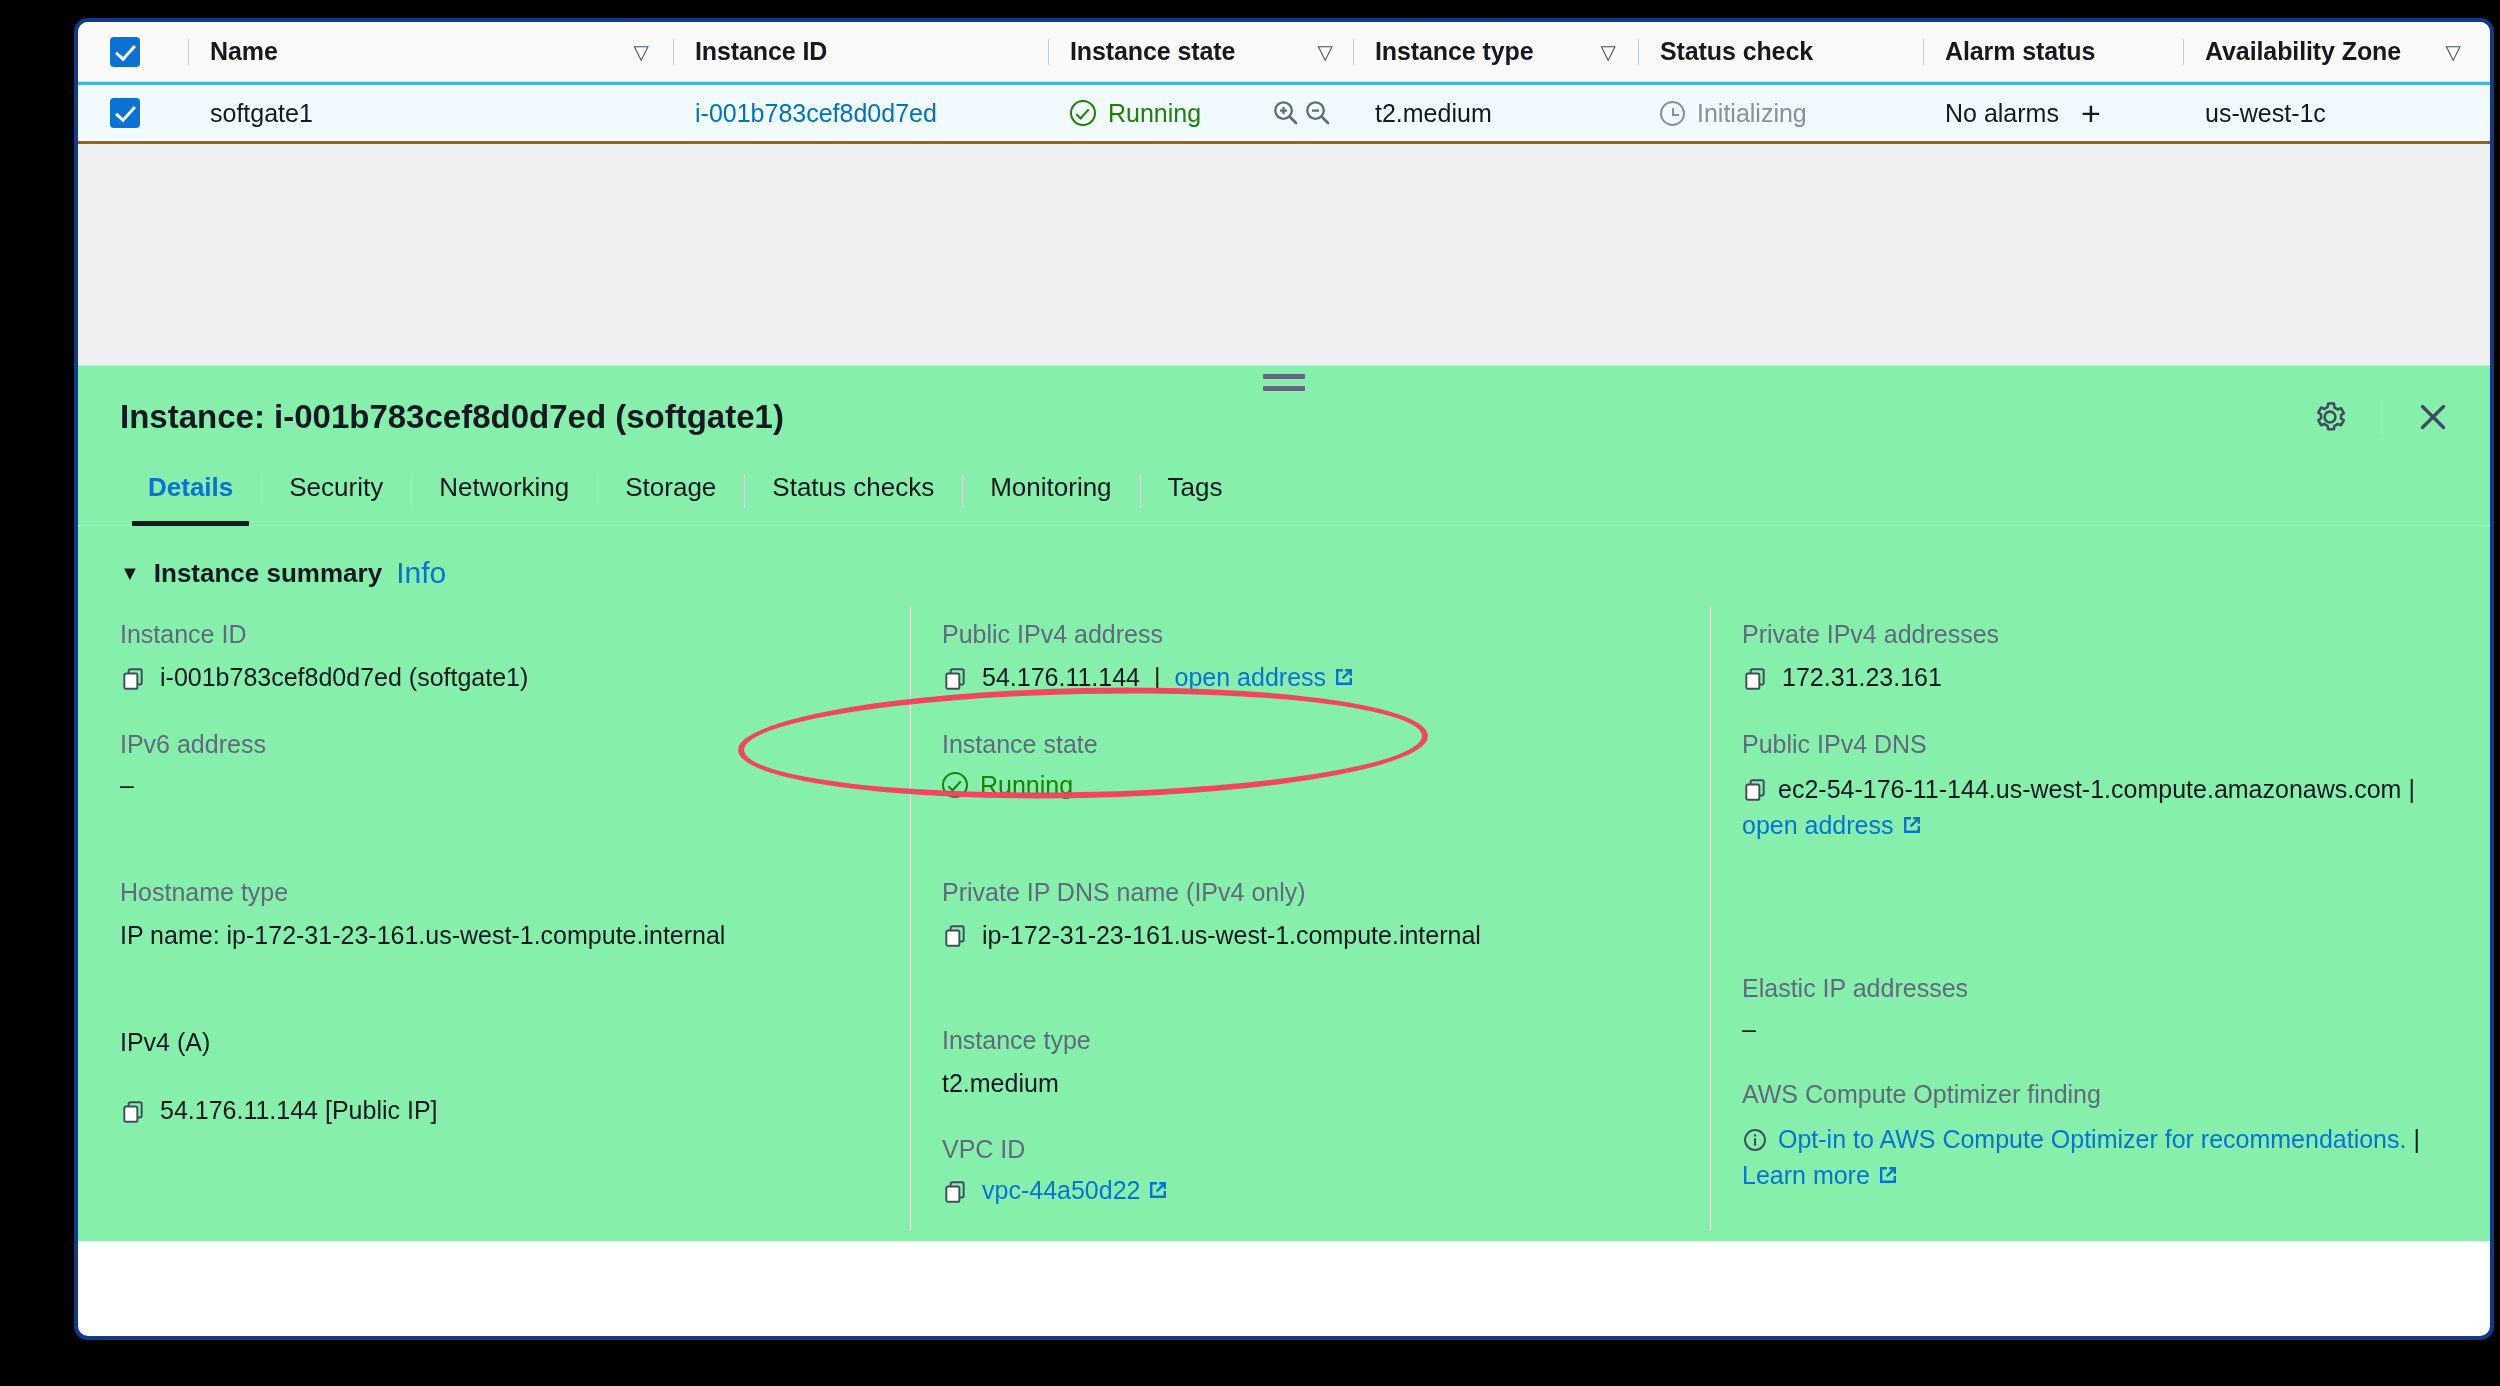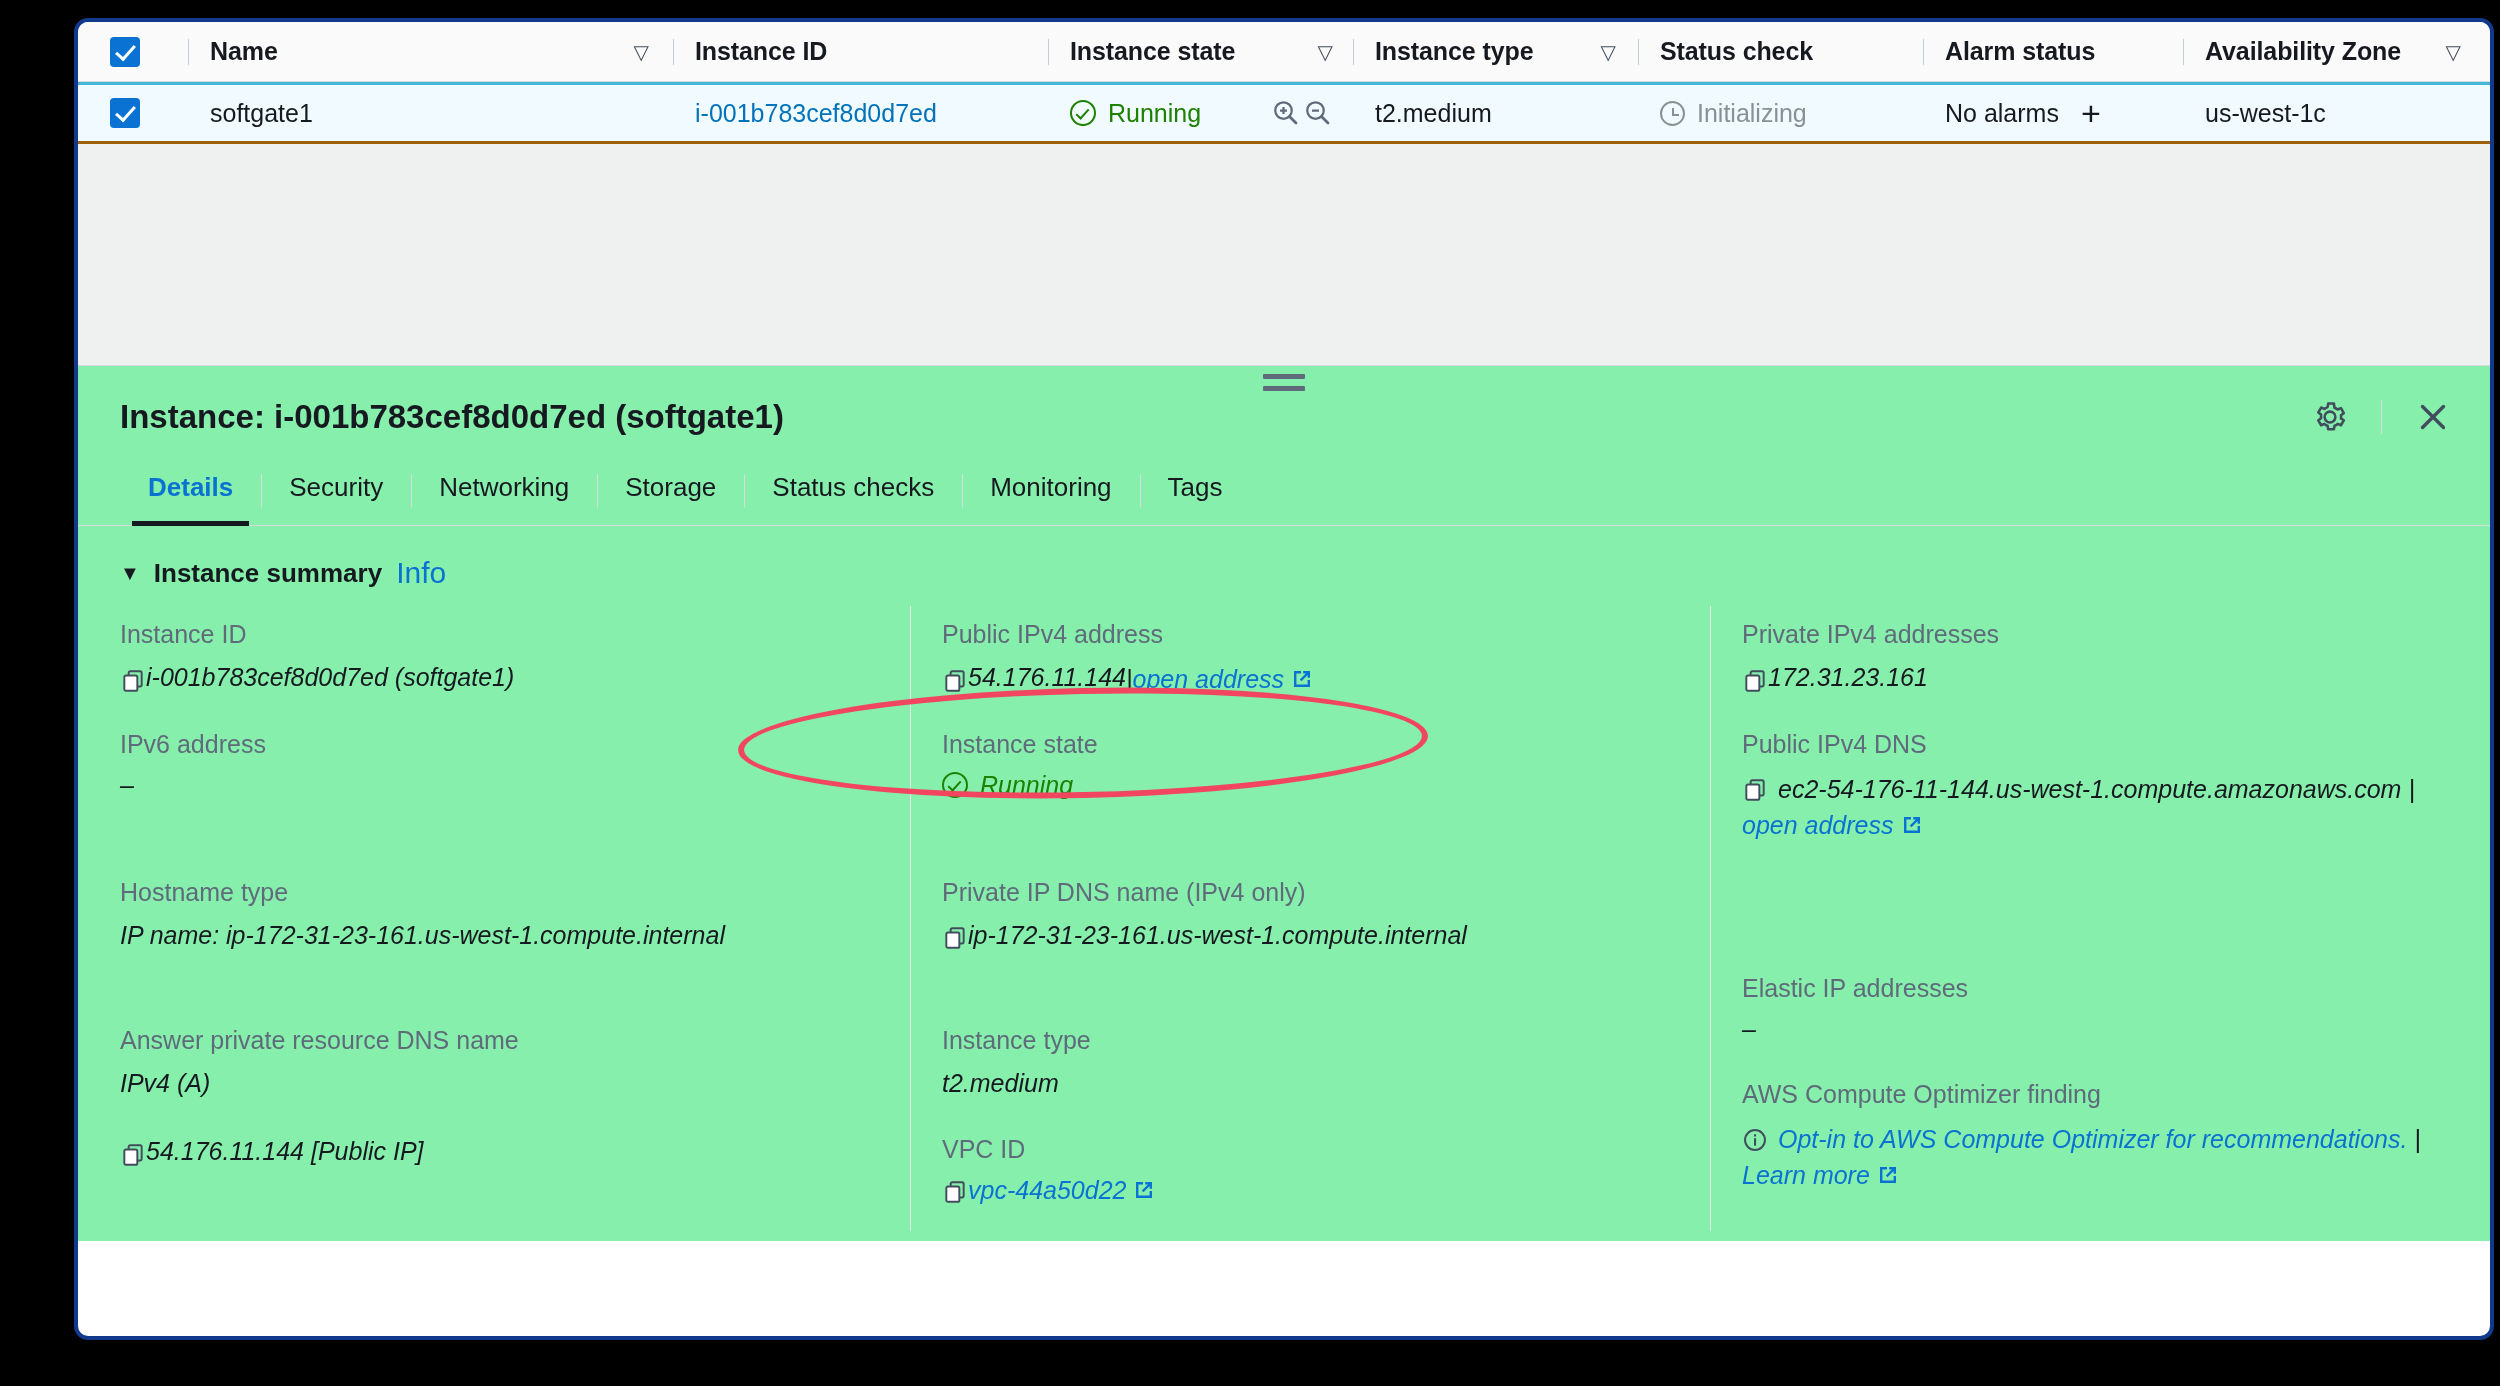--- a/index.html
+++ b/index.html
@@ -227,21 +227,21 @@
     position:absolute; left:0; top:0; bottom: 10px;
     width:1px; background:#e4e6e7;
   }
   .col.c2 { flex: 0 0 800px; }
   .col.c1 { flex: 0 0 790px; }
   .col.c3 { flex: 1 1 auto; }
 
   .field { margin-bottom: 36px; }
   .field.tall { min-height: 112px; }
   .f-label { font-size:25px; color:#5f6b7a; margin-bottom: 12px; }
-  .f-value { font-size:25px; color:#16191f; display:flex; align-items:flex-end; flex-wrap: wrap; font-style: italic; }
+  .f-value { font-size:25px; color:#16191f; display:flex; align-items:center; gap: 14px; flex-wrap: wrap; }
   .f-value .vtext { line-height: 1.3; }
   .f-dash { font-size:25px; color:#16191f; }
   .link { color:#0972d3; }
   .pipe { color:#16191f; }
 
   
   .copy-ico { flex:none; margin-top:3px; }
 
   
   .ext { display:inline-block; vertical-align:-3px; margin-left:6px; }
@@ -432,21 +432,20 @@
         </div>
 
         <div class="field tall">
           <div class="f-label">Hostname type</div>
           <div class="f-value">
               <span class="vtext">IP name: ip-172-31-23-161.us-west-1.compute.internal</span>
             </div>
         </div>
 
         <div class="field">
-          <div class="f-label">Answer private resource DNS name</div>
           <div class="f-value">
               <span class="vtext">IPv4 (A)</span>
             </div>
         </div>
 
         <div class="field">
           <div class="f-value">
             <svg class="copy-ico" width="26" height="26" viewBox="0 0 24 24" fill="none">
               <rect x="8" y="3" width="12" height="14" rx="1.5" stroke="#414d5c" stroke-width="1.8"></rect>
               <rect x="4" y="7" width="12" height="14" rx="1.5" fill="#ffffff" stroke="#414d5c" stroke-width="1.8"></rect>

